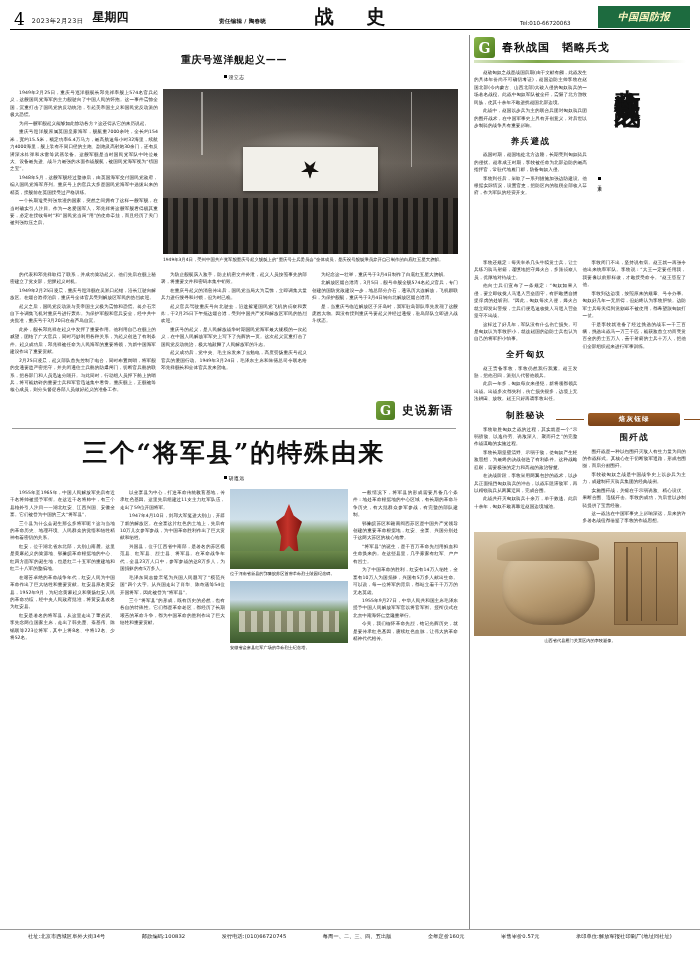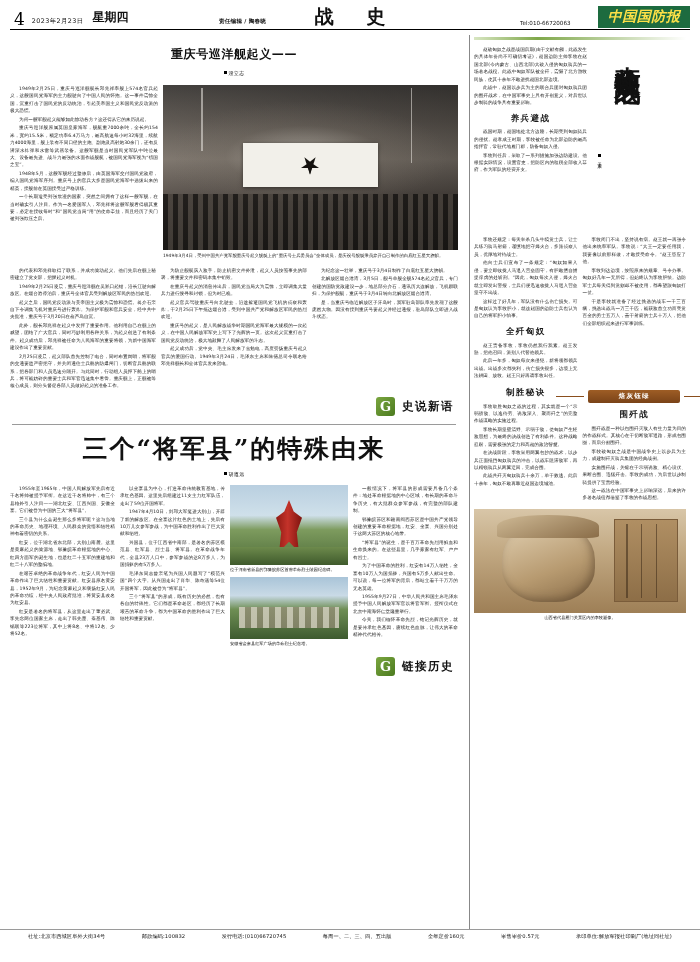--- a/index.html
+++ b/index.html
@@ -35,42 +35,42 @@
     font-family: "DejaVu Serif", "Liberation Serif", serif;
     font-size: 19px; font-weight: bold; letter-spacing: 13px; padding-left: 13px;
   }
   .mh-tel { position: absolute; left: 510px; bottom: 3px; font-size: 5.6px; }
   .mh-logo {
     position: absolute; right: 0; bottom: 1px;
     width: 92px; height: 22px; background: #1d6b3f;
     display: flex; align-items: center; justify-content: center;
   }
   .mh-logo span {
-    color: #fde047; font-family: "DejaVu Serif", "Liberation Serif", serif;
-    font-size: 14px; font-weight: bold; letter-spacing: .5px; font-style: italic;
+    color: #fef9c3; font-family: "DejaVu Serif", "Liberation Serif", serif;
+    font-size: 10px; font-weight: bold; letter-spacing: .5px; font-style: italic;
   }
 
   
   .body-area { display: flex; margin-top: 5px; height: 895px; }
   .left-zone { width: 455px; position: relative; padding-right: 7px; }
   .vrule { width: 1px; background: #888; margin: 0 4px; flex: none; }
   .right-zone { width: 212px; position: relative; }
 
   
   .cn {
     font-family: "DejaVu Sans", "Liberation Sans", sans-serif;
     font-size: 4.6px; line-height: 1.62; text-align: justify;
     color: #1a1a1a; letter-spacing: .05px;
   }
   .cn p { text-indent: 9px; margin-bottom: 1px; }
 
   
   .kicker {
-    text-align: center; font-size: 12px; font-weight: bold;
-    margin-top: 11px; letter-spacing: .6px;
+    text-align: center; font-size: 10px; font-weight: bold;
+    margin-top: 18px; letter-spacing: .6px;
   }
   .headline1 {
     text-align: center;
     font-family: "DejaVu Serif", "Liberation Serif", serif;
     font-size: 32px; font-weight: bold; letter-spacing: 5px;
     margin-top: 5px; padding-left: 5px; line-height: 1.18;
   }
   .byline { text-align: center; font-size: 5px; margin-top: 7px; letter-spacing: .3px; }
   .byline .sq { display:inline-block; width:3px; height:3px; background:#000; margin-right:2px; vertical-align: 1px;}
 
@@ -380,31 +380,31 @@
           <div class="a2-col cn">
             <p>一般情况下，将军县的形成需要具备几个条件：地处革命根据地的中心区域，有长期的革命斗争历史，有大批群众参军参战，有完整的部队建制。</p>
             <p>鄂豫皖苏区和赣南闽西苏区是中国共产党领导创建的重要革命根据地，红安、金寨、兴国分别处于这两大苏区的核心地带。</p>
             <p>“将军县”的诞生，是千百万革命先烈用鲜血和生命换来的。在这些县里，几乎家家有红军、户户有烈士。</p>
             <p>为了中国革命的胜利，红安有14万人牺牲，金寨有10万人为国捐躯，兴国有5万多人献出生命。可以说，每一位将军的背后，都站立着千千万万的无名英雄。</p>
             <p>1955年9月27日，中华人民共和国主席毛泽东授予中国人民解放军军官以将官军衔。授衔仪式在北京中南海怀仁堂隆重举行。</p>
             <p>今天，我们缅怀革命先烈，铭记光辉历史，就是要传承红色基因，赓续红色血脉，让伟大的革命精神代代相传。</p>
           </div>
         </div>
 
-        <div class="seal2-row">
-          <div class="seal-logo"></div>
-          <div class="seal-txt">链接历史</div>
-        </div>
       </div>
     </div>
 
     <div class="vrule"></div>
 
     <div class="right-zone">
 
+      <div class="sb-head">
+        <div class="sb-logo"></div>
+        <div class="sb-head-txt">春秋战国　韬略兵戈</div>
+      </div>
       <div class="sb-rule"></div>
 
       <div class="sb-top">
         <div class="sb-top-col cn">
           <p>赵破匈奴之战是战国后期(由于文献有阙，此战发生的具体年份尚不可确切考证)，赵国边防主帅李牧在赵国北部(今内蒙古、山西北部)大破入侵的匈奴骑兵的一场著名战役。此战中匈奴军队被全歼，震慑了北方游牧民族，使其十余年不敢进扰赵国北部边境。</p>
           <p>此战中，赵国以步兵为主的联合兵团对匈奴骑兵团的围歼战术，在中国军事史上具有开创意义，对后世以步制骑的战争具有重要影响。</p>
           <div class="sb-sub">养兵避战</div>
           <p>战国时期，赵国地处北方边陲，长期受到匈奴骑兵的侵扰。赵孝成王时期，李牧被任命为北部边防的最高指挥官，常驻代地雁门郡，防备匈奴入侵。</p>
           <p>李牧到任后，采取了一系列措施加强边防建设。他根据实际情况，设置官吏，把防区内的租税全部收入幕府，作为军队的经费开支。</p>
         </div>

